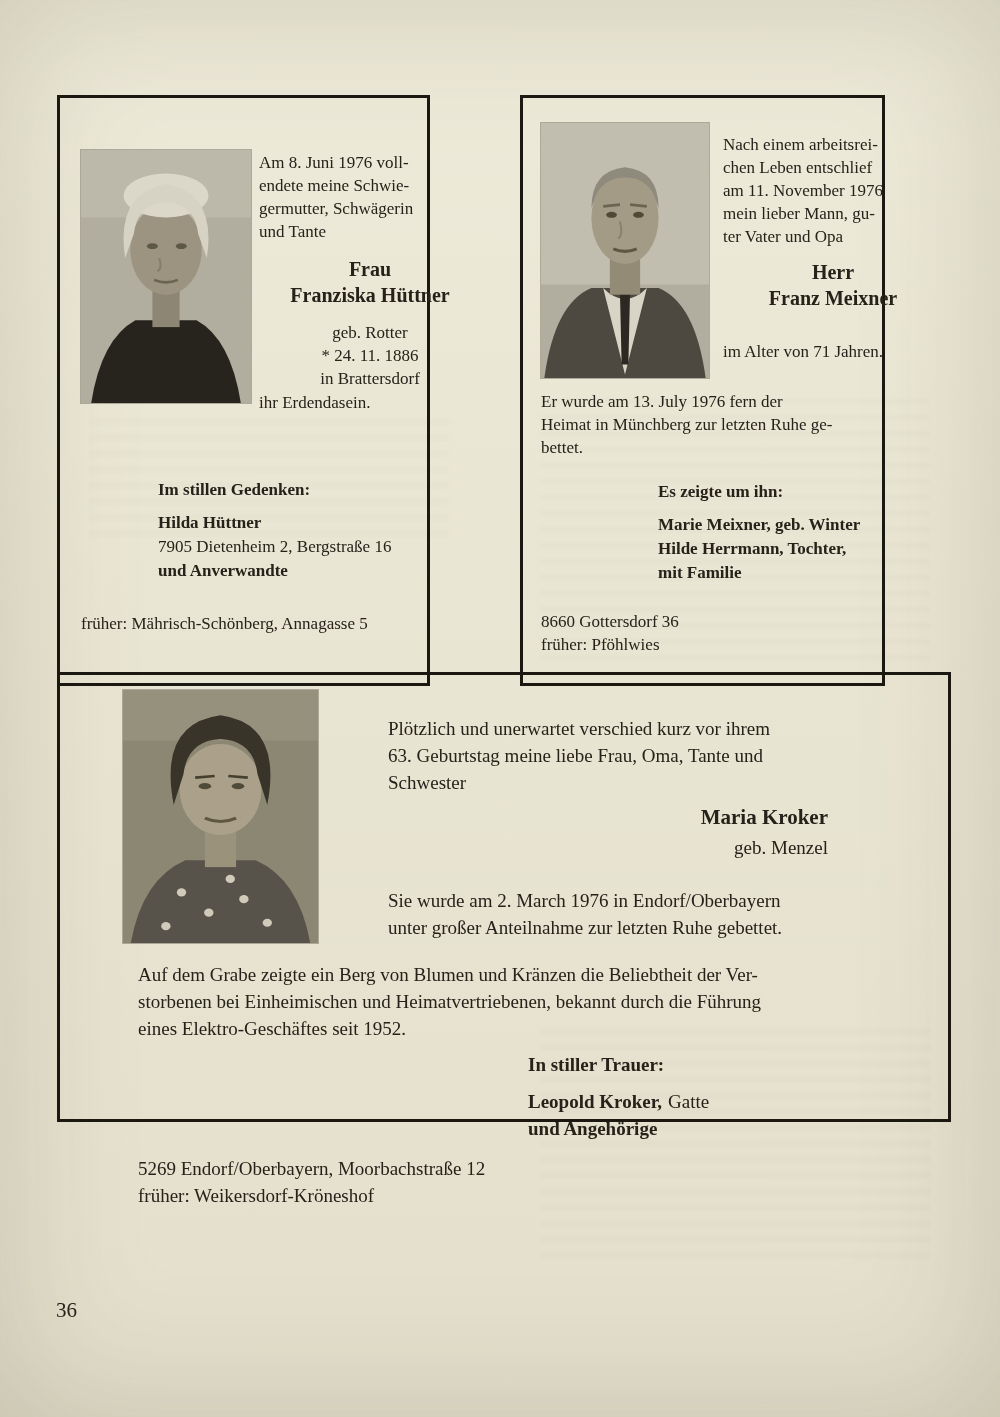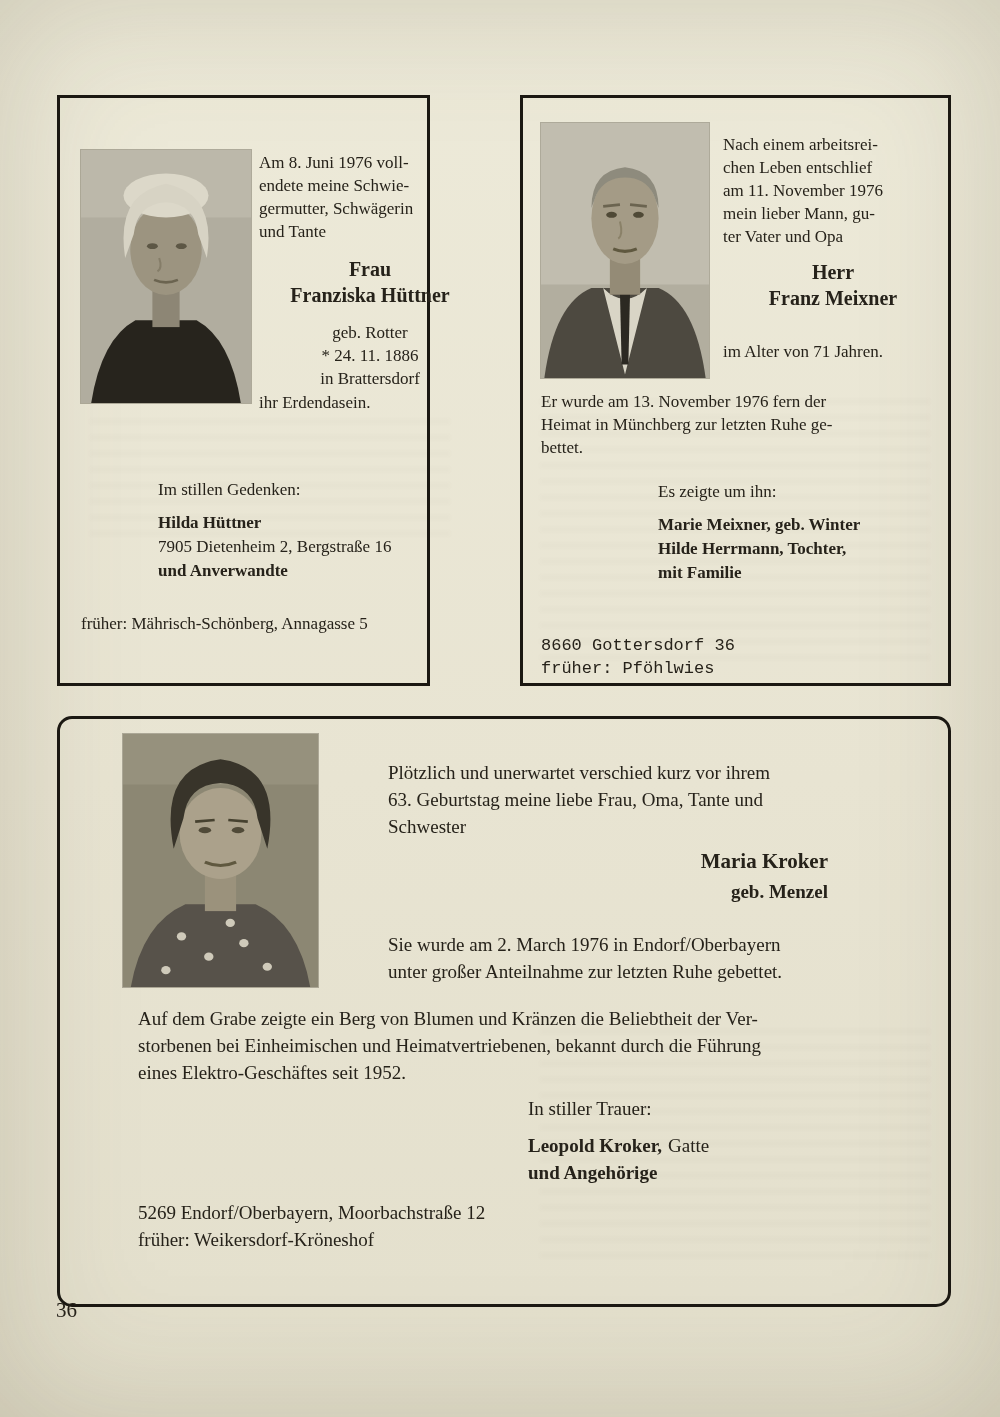--- a/index.html
+++ b/index.html
@@ -34,52 +34,52 @@
   }
   .photo svg{display:block;width:100%;height:100%;}
   p{margin:0;}
   .pre{white-space:pre-line;}
   .t17{font-size:17px;line-height:23px;}
   .t19{font-size:19px;line-height:27px;}
   .title{font-size:20px;font-weight:bold;line-height:26px;text-align:center;}
   .bold{font-weight:bold;}
   .center{text-align:center;}
   .mourners p{font-size:17px;line-height:24px;}
-  .mourners .heading{margin-bottom:9px;font-weight:normal;}
+  .mourners .heading{margin-bottom:9px;font-weight:bold;}
   .n3 .mourners p{font-size:19px;line-height:27px;}
   .n3 .mourners .heading{margin-bottom:10px;}
 
   
   .n1{left:57px;top:95px;width:373px;height:591px;}
   .n1 .photo{left:21px;top:52px;width:170px;height:253px;}
   .n1 .col-right{position:absolute;left:199px;top:53px;width:222px;}
   .n1 .title-prefix{margin-top:13px;}
   .n1 .birth-name{margin-top:13px;font-family:Liberation Serif, serif;}
   .n1 .closing{margin-top:1px;}
   .n1 .mourners{position:absolute;left:98px;top:380px;}
   .n1 .former{position:absolute;left:21px;top:514px;}
 
   
-  .n2{left:520px;top:95px;width:431px;height:591px;padding-left:28px;}
+  .n2{left:520px;top:95px;width:365px;height:591px;padding-left:28px;}
   .n2 .photo{left:18px;top:25px;width:168px;height:255px;}
   .n2 .col-right{position:absolute;left:200px;top:35px;width:220px;}
   .n2 .title-prefix{margin-top:11px;}
   .n2 .age-line{margin-top:29px;}
   .n2 .body{position:absolute;left:18px;top:292px;width:402px;}
   .n2 .mourners{position:absolute;left:135px;top:382px;}
   .n2 .mourners .mourner-line{font-weight:bold;}
-  .n2 .address{position:absolute;left:18px;top:536px;font-family:Liberation Mono, monospace;}
-
-  
-  .n3{left:57px;top:716px;width:894px;height:591px;border-radius:15px;}
+  .n2 .address{position:absolute;left:18px;top:512px;}
+
+  
+  .n3{left:57px;top:672px;width:894px;height:450px;}
   .n3 .photo{left:63px;top:15px;width:195px;height:253px;}
   .n3 .intro{position:absolute;left:328px;top:40px;width:540px;}
   .n3 .name-block{position:absolute;left:328px;top:128px;width:440px;text-align:right;}
   .n3 .name-block .deceased-name{font-size:21px;font-weight:bold;line-height:28px;}
-  .n3 .name-block .birth-name{margin-top:3px;font-weight:bold;}
+  .n3 .name-block .birth-name{margin-top:3px;}
   .n3 .body1{position:absolute;left:328px;top:212px;}
   .n3 .body2{position:absolute;left:78px;top:286px;width:820px;}
   .n3 .mourners{position:absolute;left:468px;top:376px;}
   .n3 .mourner-role{margin-left:6px;font-weight:normal;}
   .n3 .address{position:absolute;left:78px;top:480px;}
 
   .page-number{position:absolute;left:56px;top:1298px;font-size:21px;line-height:24px;}
 </style>
 </head>
 <body>
@@ -148,21 +148,21 @@
     <div class="col-right">
       <p class="t17 pre">Nach einem arbeitsrei-
 chen Leben entschlief
 am 11. November 1976
 mein lieber Mann, gu-
 ter Vater und Opa</p>
       <p class="title title-prefix">Herr</p>
       <p class="title">Franz Meixner</p>
       <p class="t17 age-line">im Alter von 71 Jahren.</p>
     </div>
-    <p class="t17 pre body">Er wurde am 13. November 1976 fern der
+    <p class="t17 pre body">Er wurde am 13. July 1976 fern der
 Heimat in Münchberg zur letzten Ruhe ge-
 bettet.</p>
     <div class="mourners">
       <p class="heading">Es zeigte um ihn:</p>
       <p class="mourner-line">Marie Meixner, geb. Winter</p>
       <p class="mourner-line">Hilde Herrmann, Tochter,</p>
       <p class="mourner-line">mit Familie</p>
     </div>
     <div class="address t17">
       <p>8660 Gottersdorf 36</p>

